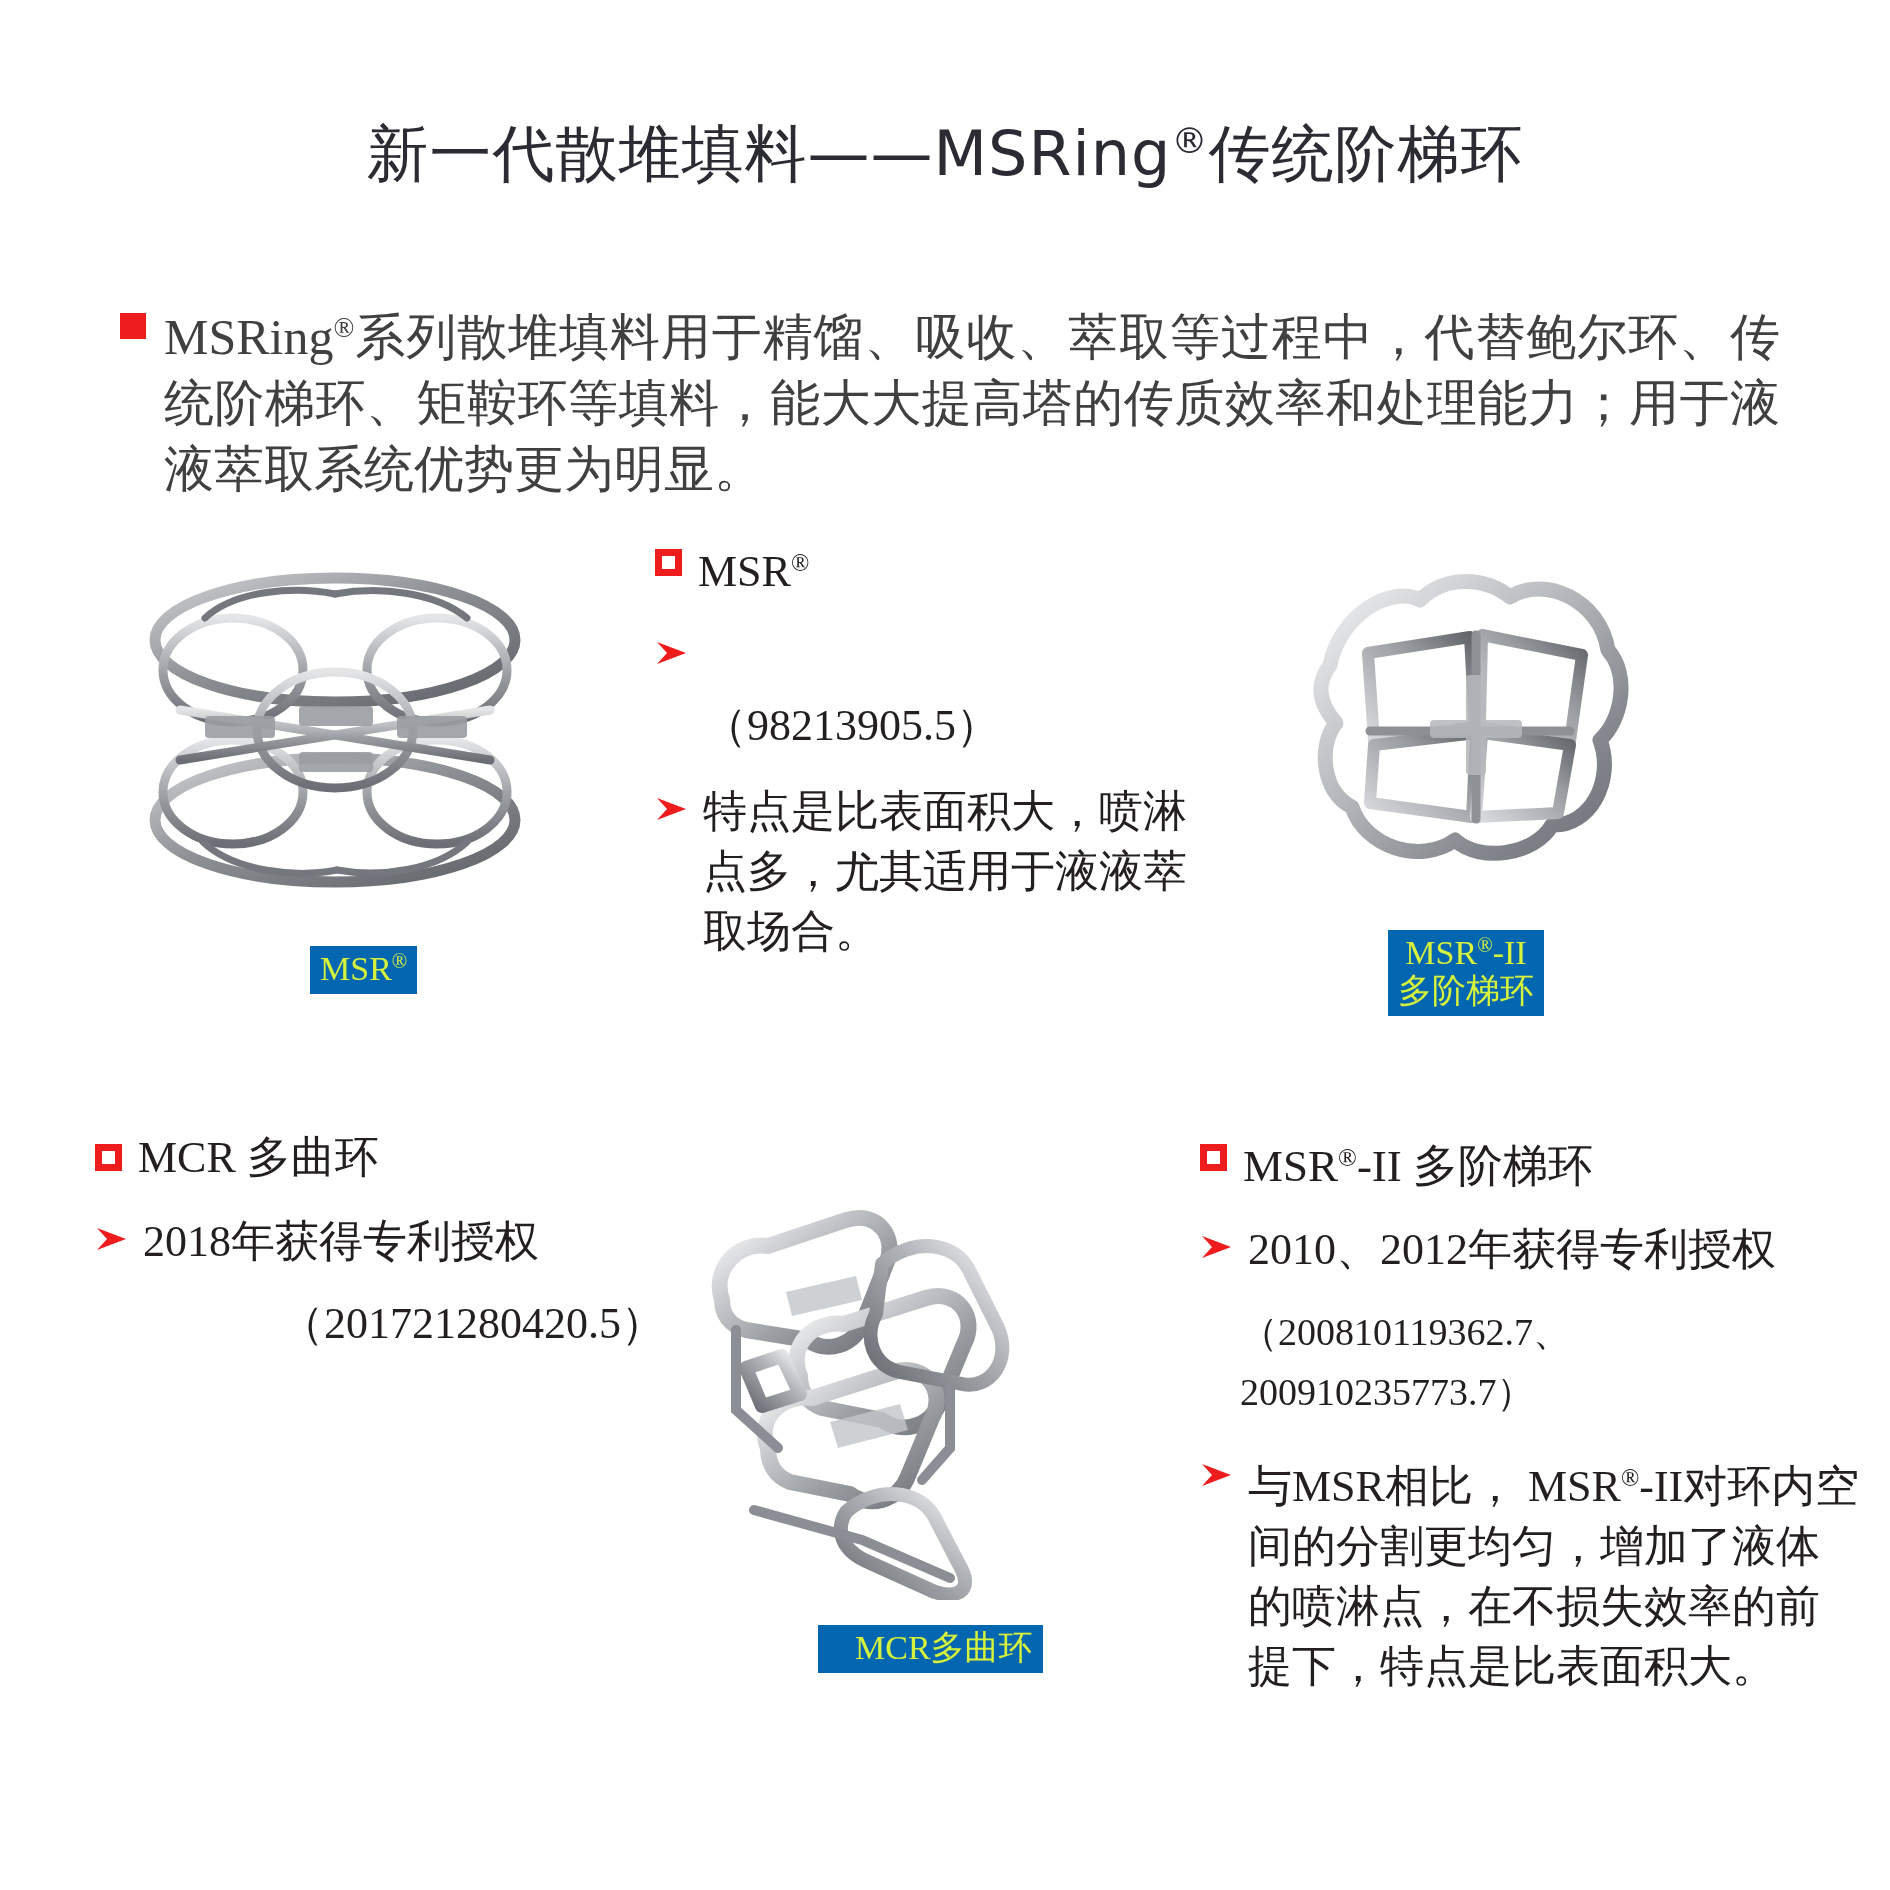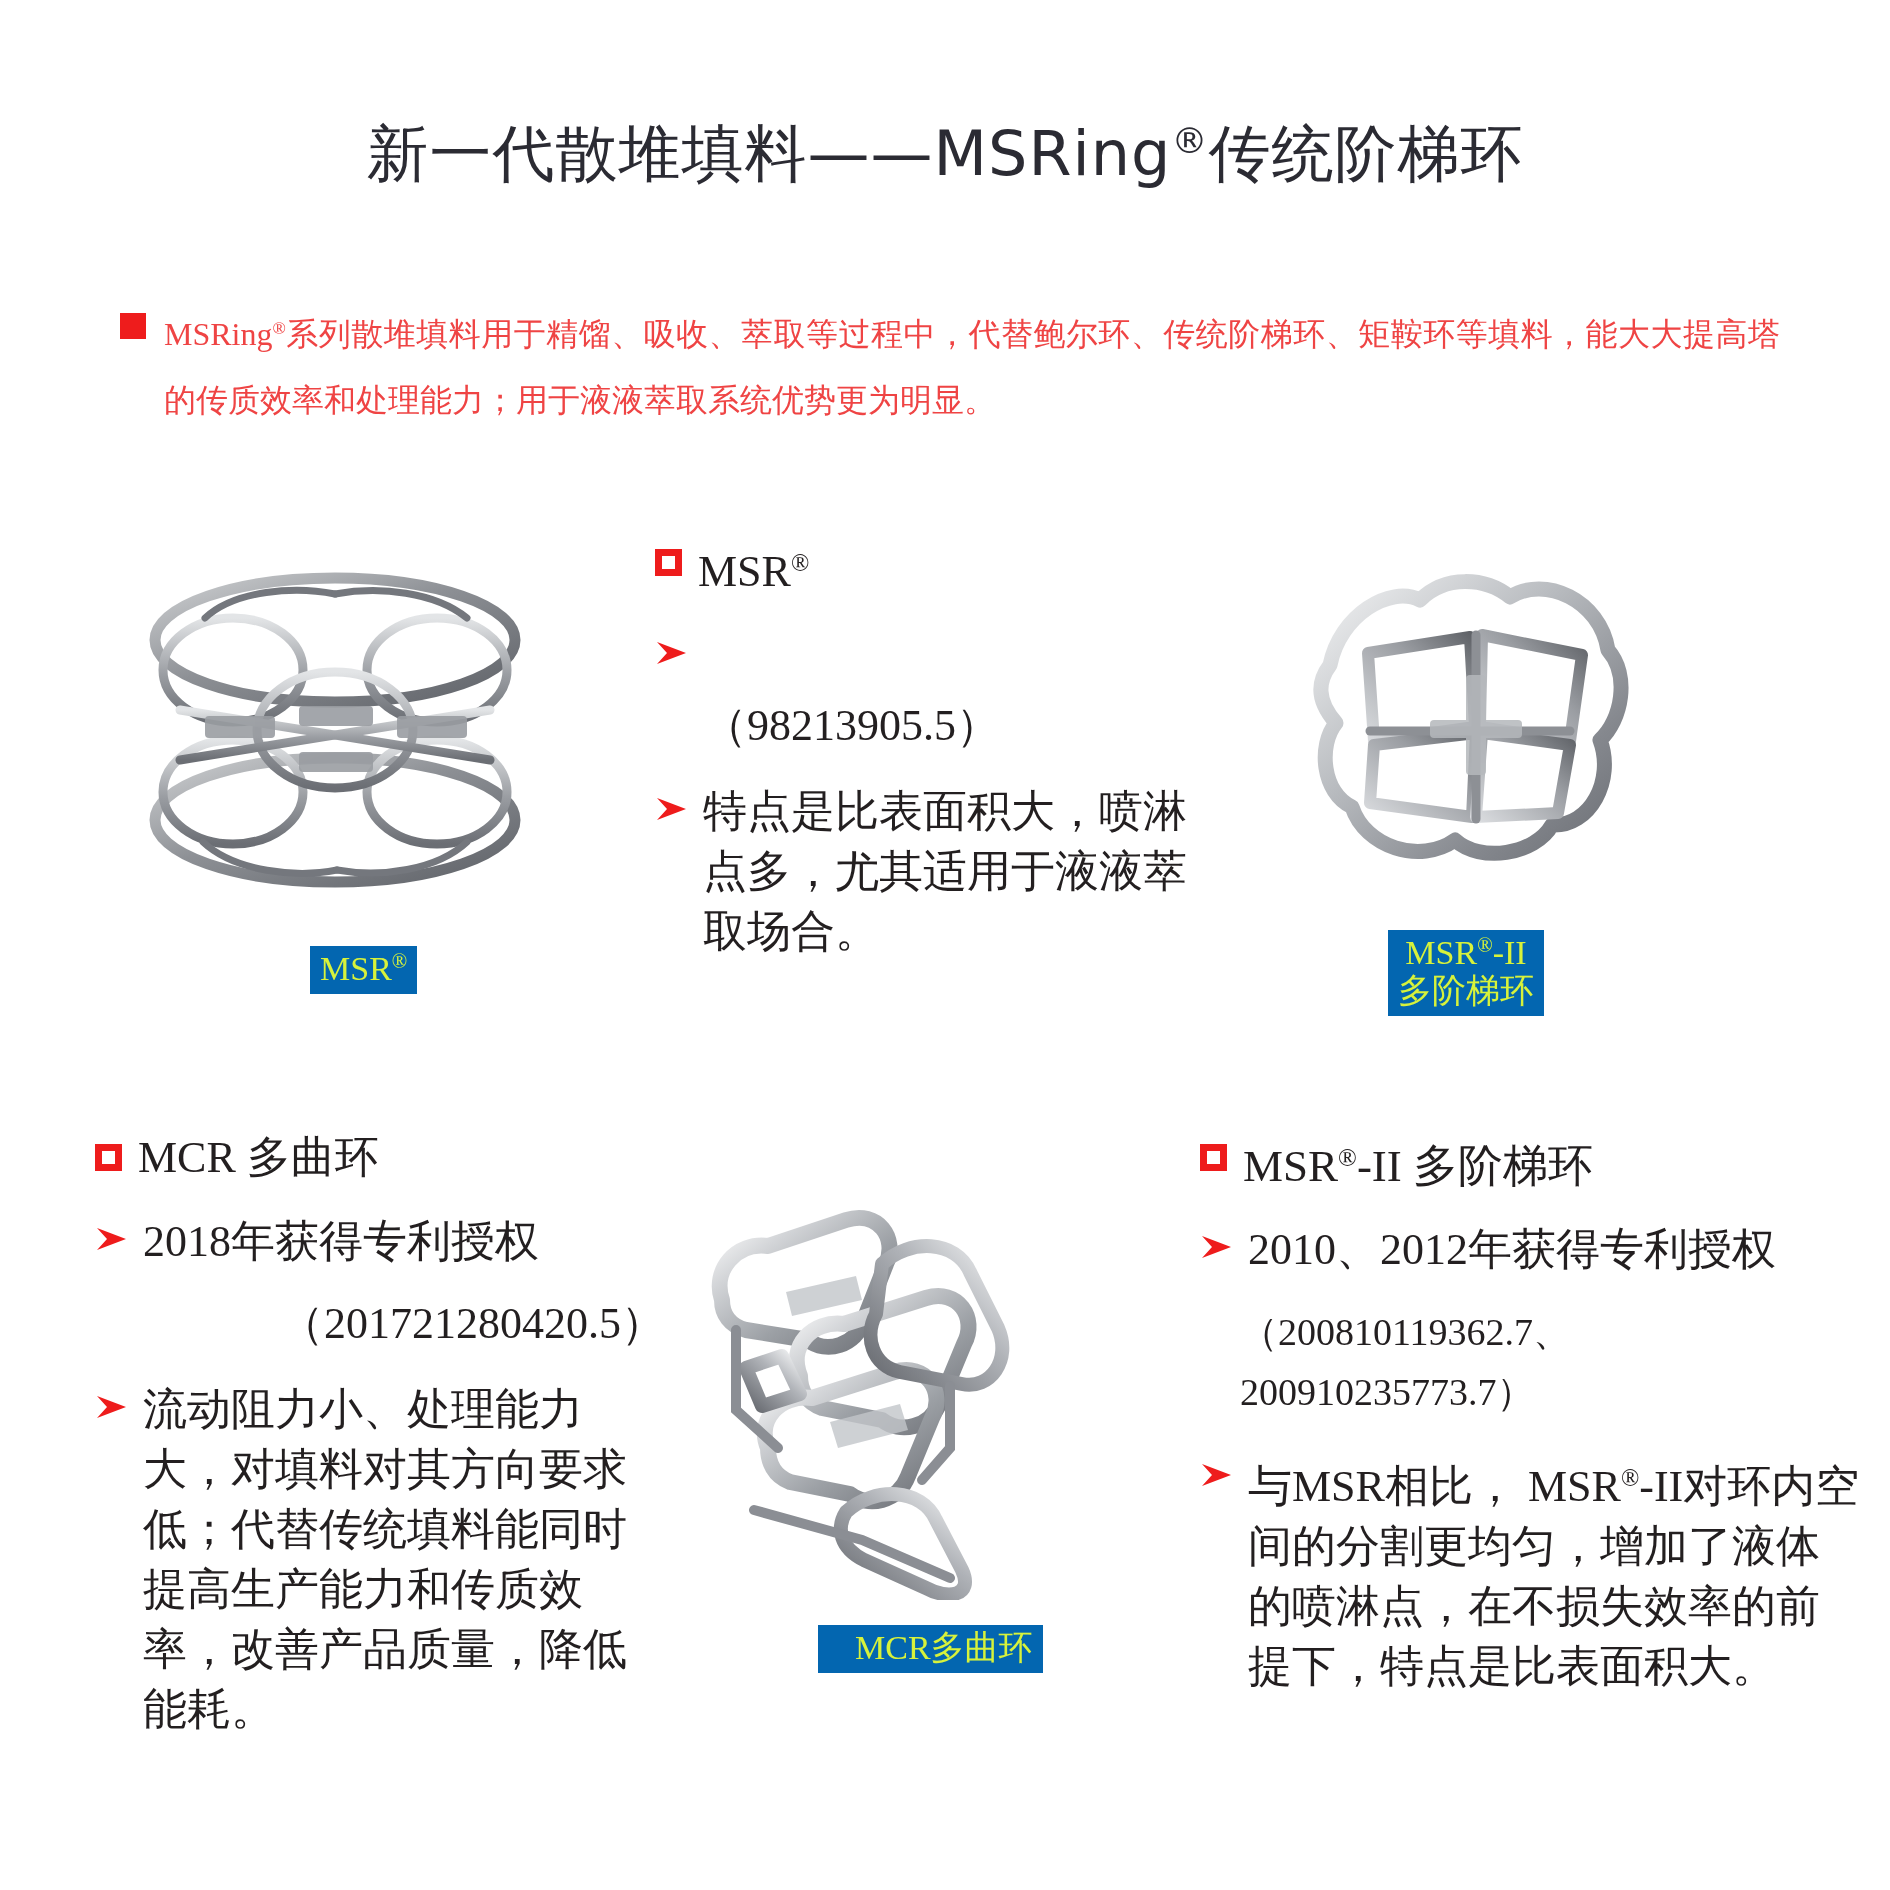--- a/index.html
+++ b/index.html
@@ -40,23 +40,23 @@
     align-items: flex-start;
   }
   .sq-solid {
     width: 26px; height: 26px;
     background: #ee1c1c;
     flex: 0 0 26px;
     margin-top: 18px;
     margin-right: 18px;
   }
   .intro-text {
-    font-size: 32px;
+    font-size: 50px;
     line-height: 66px;
-    color: #ef4444;
+    color: #404040;
     text-align: justify;
     letter-spacing: 0px;
   }
   .intro-text .reg { font-size: 0.55em; vertical-align: 0.62em; }
 
   
   .hollow-sq {
     display: inline-block;
     width: 27px; height: 27px;
     border: 7px solid #ee1c1c;
@@ -285,28 +285,20 @@
   <div class="bullet-row">
     <span class="arrow">
       <svg viewBox="0 0 34 26">
           <path d="M2 2 L31 13 L2 24 L12 13 Z" fill="#ee1c1c"></path>
         </svg>
     </span>
     <span class="btext">2018年获得专利授权</span>
   </div>
   <div class="sub-line">（201721280420.5）</div>
 
-  <div class="bullet-row">
-    <span class="arrow">
-      <svg viewBox="0 0 34 26">
-          <path d="M2 2 L31 13 L2 24 L12 13 Z" fill="#ee1c1c"></path>
-        </svg>
-    </span>
-    <span class="btext">流动阻力小、处理能力大，对填料对其方向要求低；代替传统填料能同时提高生产能力和传质效率，改善产品质量，降低能耗。</span>
-  </div>
 </div>
 
 <div class="img-mcr">
   <svg viewBox="0 0 430 420" width="430" height="420" aria-hidden="true">
     <defs>
       <linearGradient id="cg1" x1="0" y1="0" x2="1" y2="1">
         <stop offset="0%" stop-color="#ffffff"></stop>
         <stop offset="25%" stop-color="#d3d5d8"></stop>
         <stop offset="60%" stop-color="#9ca0a5"></stop>
         <stop offset="100%" stop-color="#6e7177"></stop>

